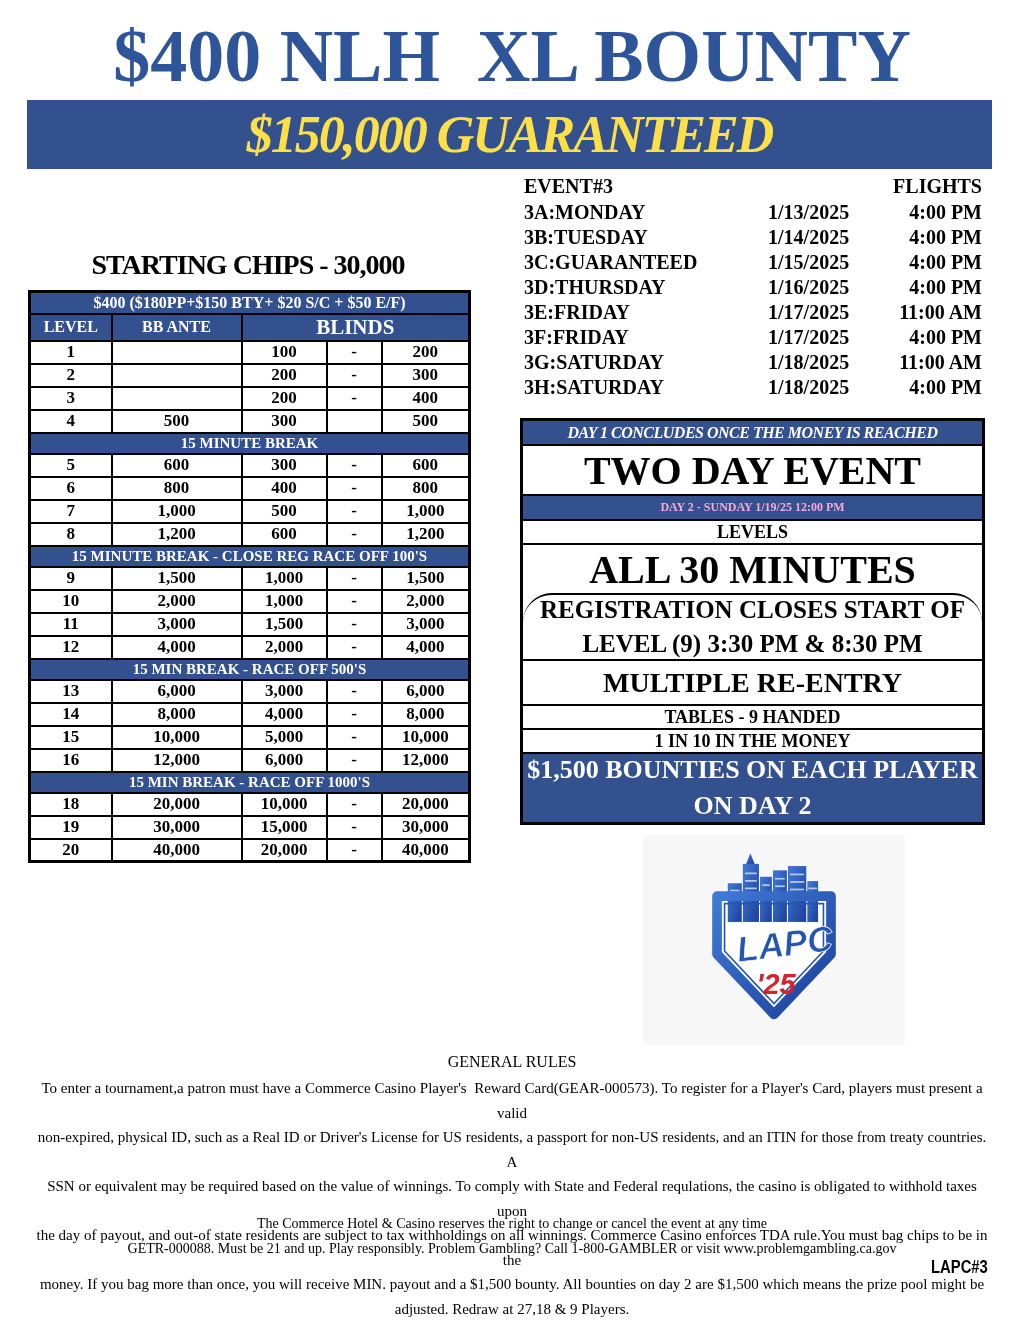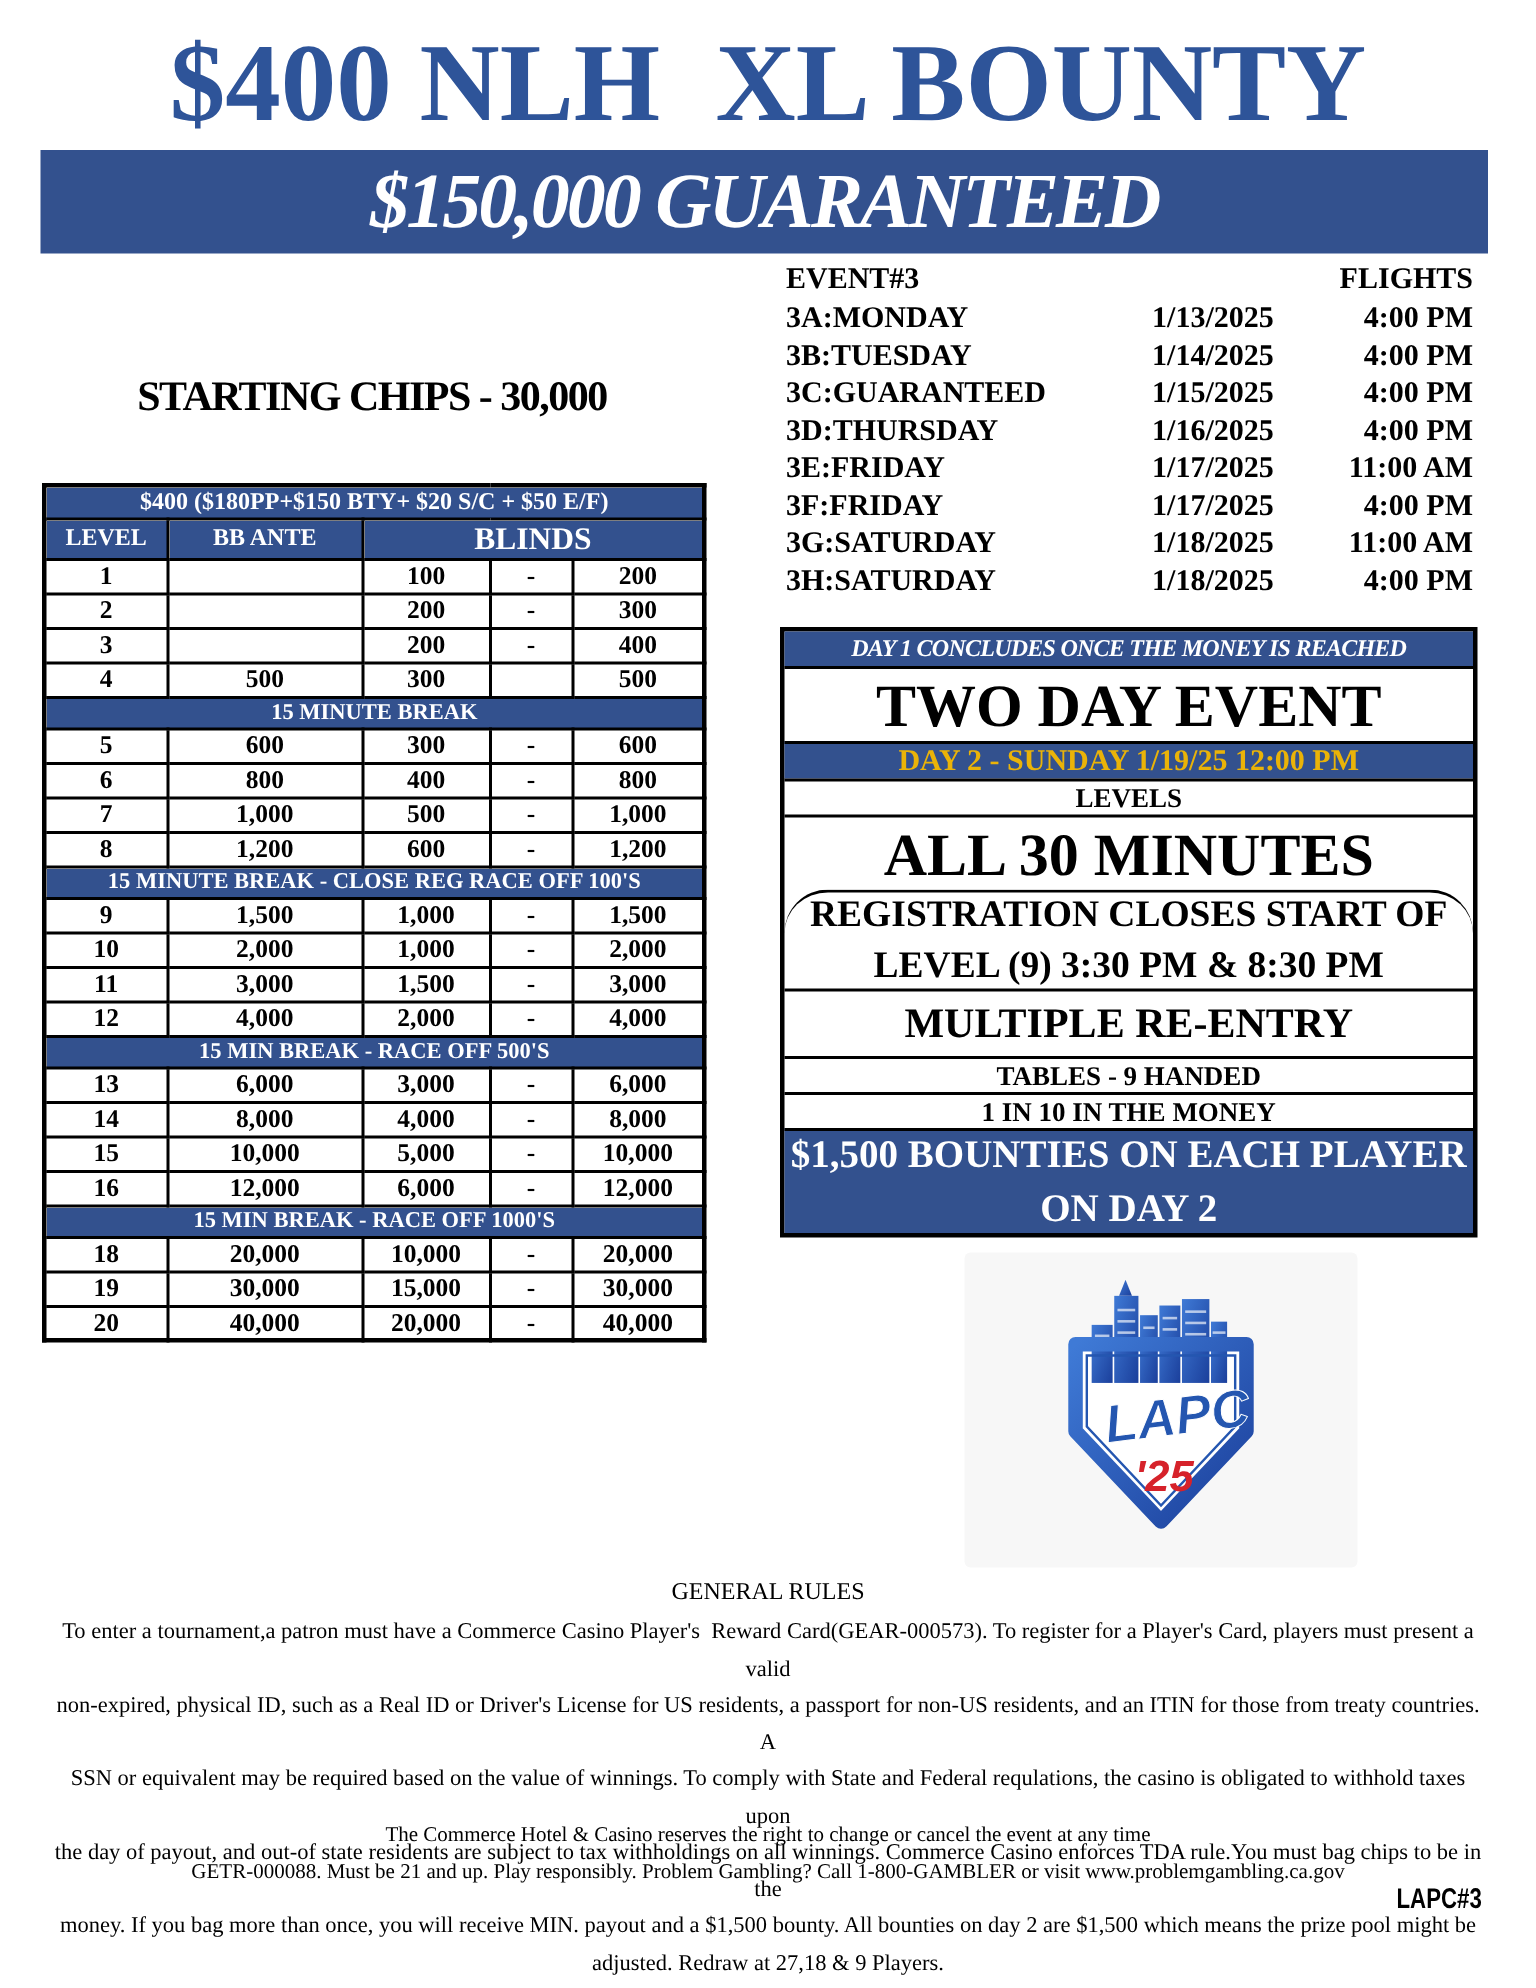--- a/index.html
+++ b/index.html
@@ -19,39 +19,39 @@
   .page-title{
     position:absolute;top:18px;left:0;width:100%;text-align:center;
     font-weight:bold;color:var(--title-blue);font-size:74px;line-height:1.05;
     white-space:pre;letter-spacing:0;
   }
   .banner{
     position:absolute;left:27px;top:100px;width:965px;height:69px;
     background:var(--banner-blue);display:flex;align-items:center;justify-content:center;
   }
   .banner span{
-    color:#ffffff;font-style:italic;font-weight:bold;font-size:52px;letter-spacing:-2px;
+    color:#fde047;font-style:italic;font-weight:bold;font-size:52px;letter-spacing:-2px;
   }
 
   
   .flights{position:absolute;left:524px;top:172px;width:458px;}
   .f-head{display:flex;justify-content:space-between;font-weight:bold;font-size:20px;height:28px;align-items:center;}
   .f-row{display:flex;align-items:center;height:25px;font-weight:bold;font-size:20px;}
   .f-flight{width:42%;text-align:left;}
   .f-date{width:29%;text-align:right;}
   .f-time{width:29%;text-align:right;}
 
   
   .chips-title{
     position:absolute;left:28px;top:249px;width:440px;text-align:center;
     font-weight:bold;font-size:28px;letter-spacing:-1px;
   }
   table.chips{
     position:absolute;left:28px;top:290px;width:440px;
-    border-collapse:collapse;border:3px solid #000;table-layout:fixed;margin-top:32px;
+    border-collapse:collapse;border:3px solid #000;table-layout:fixed;
   }
   table.chips td,table.chips th{
     border:2px solid #000;text-align:center;padding:0;font-weight:bold;overflow:hidden;
   }
   .chips .buyin{background:var(--banner-blue);color:#fff;font-size:16px;height:22px;}
   .chips .colhead th{background:var(--banner-blue);color:#fff;height:24px;}
   .chips .colhead .h-small{font-size:16px;}
   .chips .colhead .h-blinds{font-size:21px;}
   .chips tbody td{font-size:17px;height:23px;}
   .chips td.brk{background:var(--banner-blue);color:#fff;font-size:15px;height:21px;letter-spacing:0;}
@@ -60,21 +60,21 @@
   .infobox{
     position:absolute;left:520px;top:418px;width:465px;border:3px solid #000;background:#fff;
   }
   .ib{
     border-top:2px solid #000;display:flex;align-items:center;justify-content:center;
     text-align:center;font-weight:bold;white-space:pre-line;
   }
   .ib:first-child{border-top:none;}
   .ib-blue-italic{background:var(--banner-blue);color:#fff;font-style:italic;font-size:16px;height:23px;letter-spacing:-0.5px;}
   .ib-big{font-size:40px;height:50px;}
-  .ib-blue{background:var(--banner-blue);color:#eab308;font-size:20px;height:25px;}
+  .ib-blue{background:var(--banner-blue);color:#f9a8d4;font-size:12px;height:25px;}
   .ib-small{font-size:18px;height:24px;}
   .ib-medium{font-size:25px;height:66px;line-height:34px;border-radius:29px;}
   .ib-big2{font-size:28px;height:45px;}
   .ib-blue-big{background:var(--banner-blue);color:#fff;font-size:26px;height:70px;line-height:36px;}
 
   
   .logo-card{
     position:absolute;left:643px;top:835px;width:262px;height:210px;
     background:#f7f7f7;border-radius:4px;display:flex;align-items:flex-start;justify-content:center;
   }

